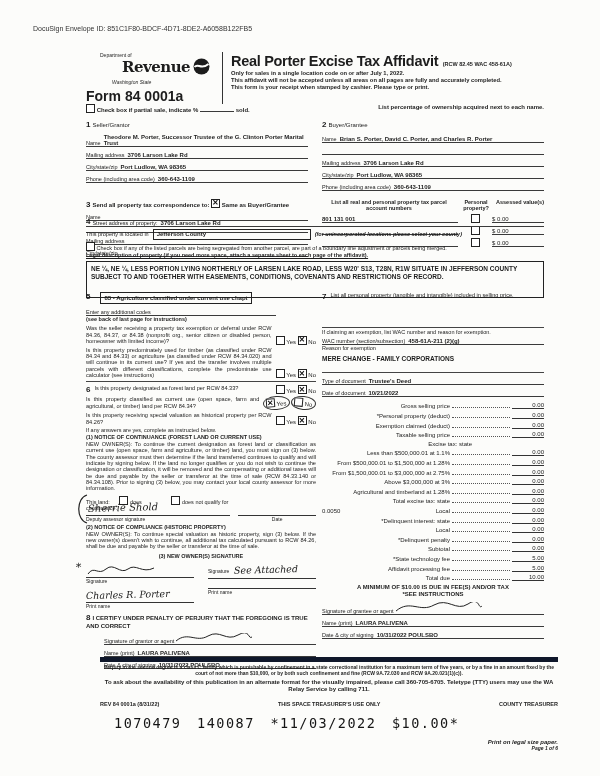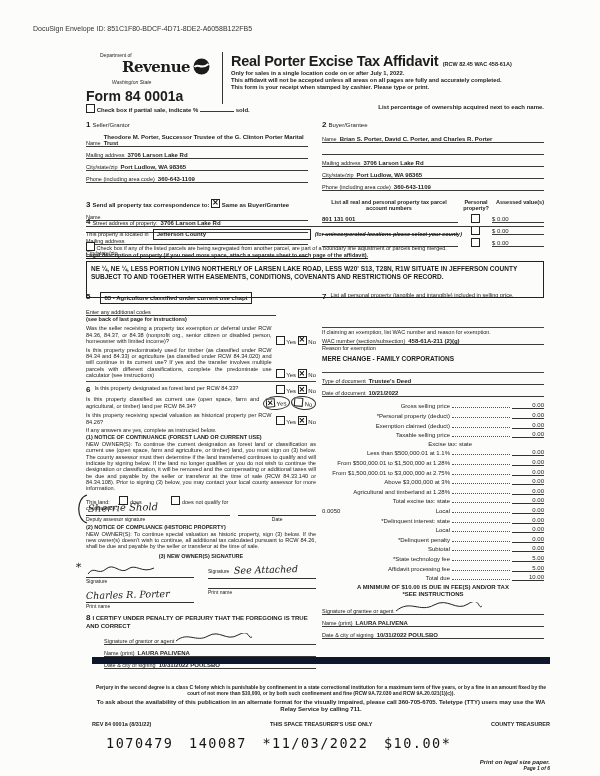--- a/index.html
+++ b/index.html
@@ -477,21 +477,21 @@
           <span class="lbl">Name (print)</span>
           <span class="val">LAURA PALIVENA</span>
         </div>
       <div class="fline">
           <span class="lbl">Date &amp; city of signing</span>
           <span class="val">10/31/2022 POULSBO</span>
         </div>
     </div>
   </div>
 
-  <div class="abs" style="left:92px;top:657px;width:458px;border-top:7px solid #0f172a;padding-top:20px;">
+  <div class="abs" style="left:100px;top:657px;width:458px;border-top:5px solid #0f172a;padding-top:2px;">
     <div class="t5 b ctr" style="line-height:1.2;">Perjury in the second degree is a class C felony which is punishable by confinement in a state correctional institution for a maximum term of five years, or by a fine in an amount fixed by the court of not more than $10,000, or by both such confinement and fine (RCW 9A.72.030 and RCW 9A.20.021(1)(c)).</div>
     <div class="t6 b ctr" style="margin-top:3px;line-height:1.2;">To ask about the availability of this publication in an alternate format for the visually impaired, please call 360-705-6705. Teletype (TTY) users may use the WA Relay Service by calling 711.</div>
     <div class="ftrrow" style="margin-top:8px;">
       <span>REV 84 0001a  (8/31/22)</span>
       <span>THIS SPACE TREASURER'S USE ONLY</span>
       <span>COUNTY TREASURER</span>
     </div>
     <div class="stamp" style="margin-top:8px;margin-left:14px;">1070479 140087 *11/03/2022 $10.00*</div>
     <div class="t6 b i" style="text-align:right;margin-top:8px;">Print on legal size paper.</div>
     <div class="t5 b i" style="text-align:right;">Page 1 of 6</div>

